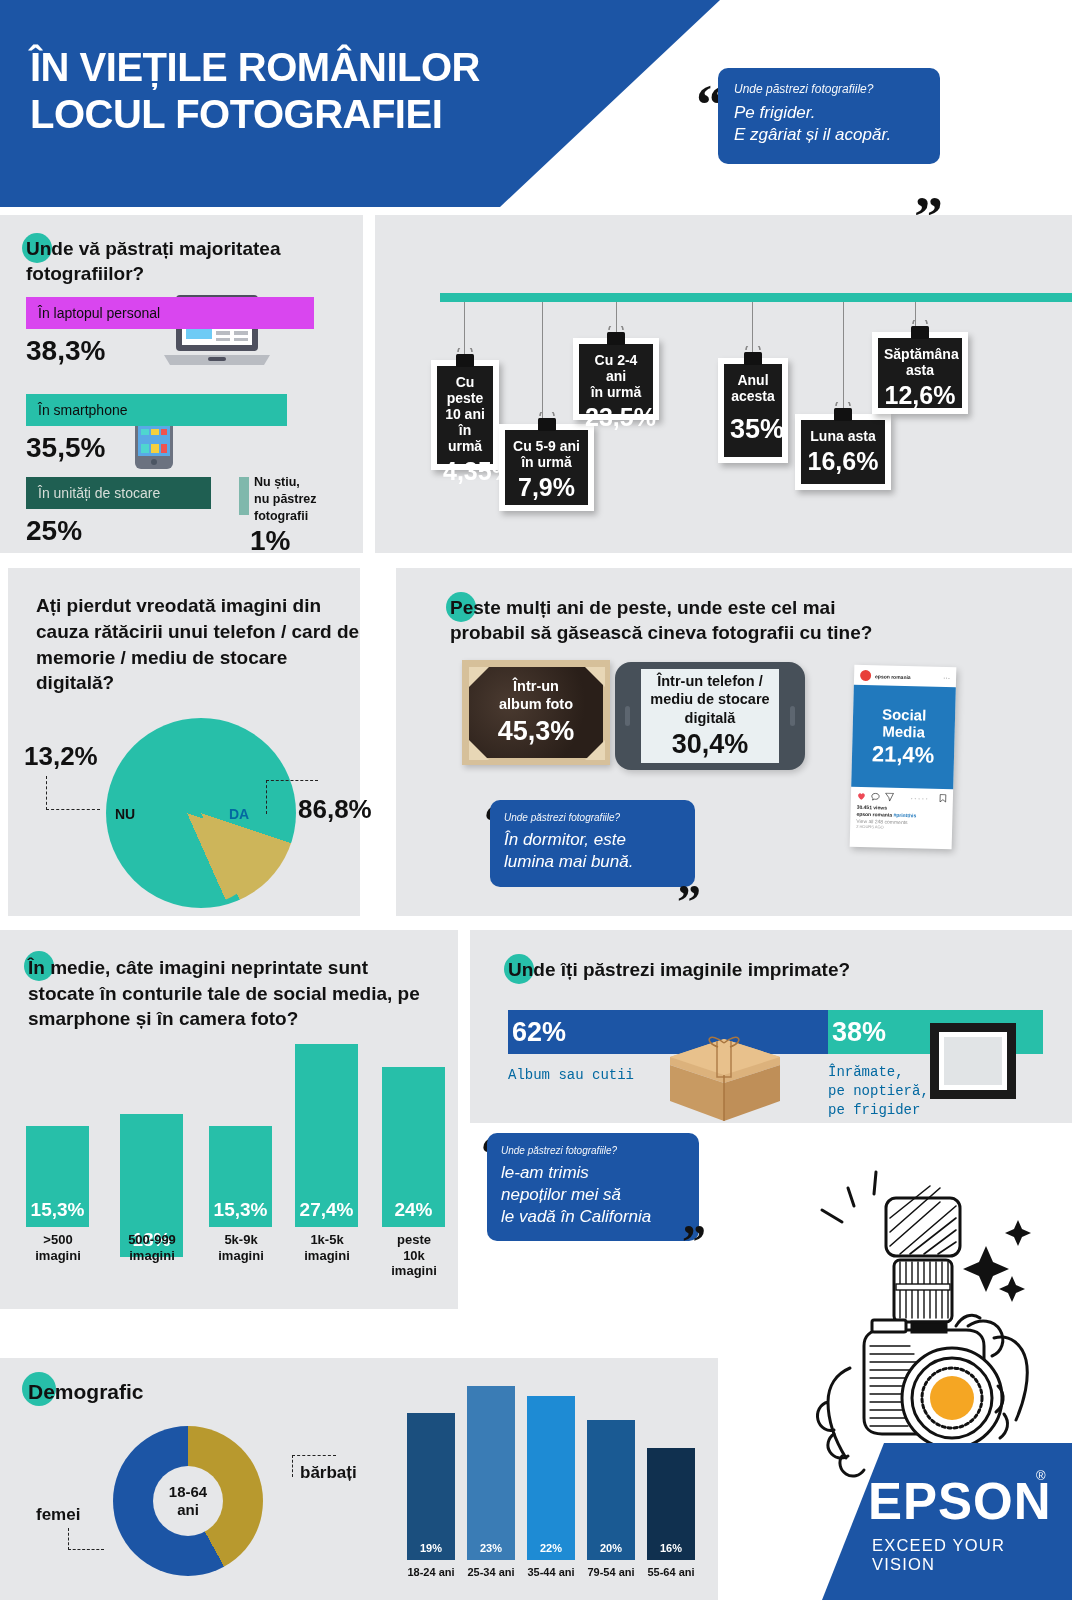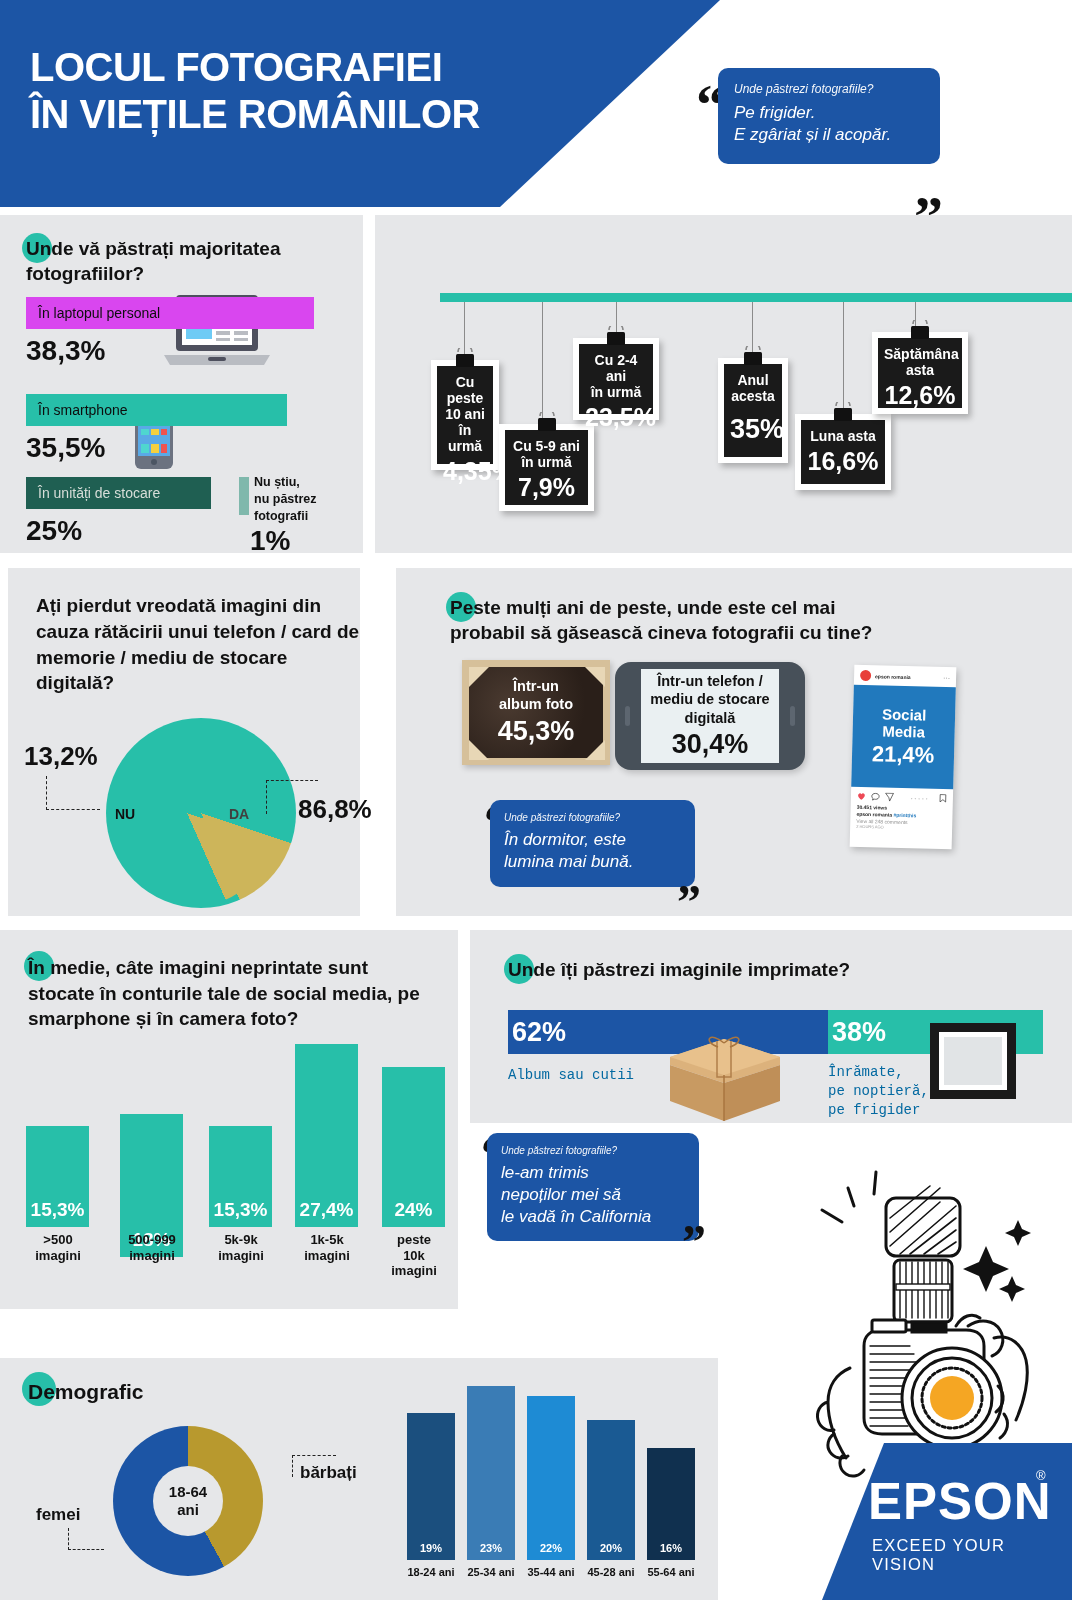--- a/index.html
+++ b/index.html
@@ -193,22 +193,22 @@
   }
 </style>
 </head>
 <body>
 
 <div class="page">
 
   <div class="header">
     <div class="header-blue"></div>
     <div class="header-title">
+      <div>ÎN VIEȚILE ROMÂNILOR</div>
       <div>LOCUL FOTOGRAFIEI</div>
-      <div>ÎN VIEȚILE ROMÂNILOR</div>
     </div>
 
     <div class="quote-q" id="qh-open">“</div>
     <div class="quote-bubble" id="quote-header">
       <div class="q-label">Unde păstrezi fotografiile?</div>
       <div class="q-text">Pe frigider.</div>
       <div class="q-text">E zgâriat și il acopăr.</div>
     </div>
     <div class="quote-q" id="qh-close">”</div>
   </div>
@@ -370,21 +370,21 @@
       </div>
     </div>
   </div>
 
   <div class="panel" id="panel-lost">
     <div class="sec-title" style="position:absolute;left:28px;top:25px;width:330px;line-height:1.36;">Ați pierdut vreodată imagini din cauza rătăcirii unui telefon / card de memorie / mediu de stocare digitală?</div>
 
     <div class="pie-wrap" style="left:98px;top:150px;">
       <div class="pie"></div>
       <div class="pie-slice-out"></div>
-      <div class="pie-label" style="left:123px;top:88px;color:#404040;text-align:right;">DA</div>
+      <div class="pie-label" style="left:123px;top:88px;color:#0369a1;text-align:right;">DA</div>
       <div class="pie-label" style="left:9px;top:88px;color:#111;">NU</div>
     </div>
 
     <div class="lead-pct" style="left:16px;top:173px;">13,2%</div>
     <div class="dashed-box" style="left:38px;top:208px;width:54px;height:34px;border-top:none;border-right:none;"></div>
 
     <div class="lead-pct" style="left:290px;top:226px;">86,8%</div>
     <div class="dashed-box" style="left:258px;top:212px;width:52px;height:34px;border-bottom:none;border-right:none;"></div>
   </div>
 
@@ -619,21 +619,21 @@
     <div class="agebar-cat" style="left:455px;top:208px;width:72px;">25-34 ani</div>
 
     <div class="agebar" style="left:527px;top:38px;width:48px;height:164px;background:#1e8bd4;">
       <div class="agebar-pct">22%</div>
     </div>
     <div class="agebar-cat" style="left:515px;top:208px;width:72px;">35-44 ani</div>
 
     <div class="agebar" style="left:587px;top:62px;width:48px;height:140px;background:#1a5a93;">
       <div class="agebar-pct">20%</div>
     </div>
-    <div class="agebar-cat" style="left:575px;top:208px;width:72px;">45-28 ani</div>
+    <div class="agebar-cat" style="left:575px;top:208px;width:72px;">79-54 ani</div>
 
     <div class="agebar" style="left:647px;top:90px;width:48px;height:112px;background:#10304f;">
       <div class="agebar-pct">16%</div>
     </div>
     <div class="agebar-cat" style="left:635px;top:208px;width:72px;">55-64 ani</div>
   </div>
 
   <div class="epson-block"></div>
   <div class="epson-word">EPSON</div>
   <div class="epson-reg">®</div>

